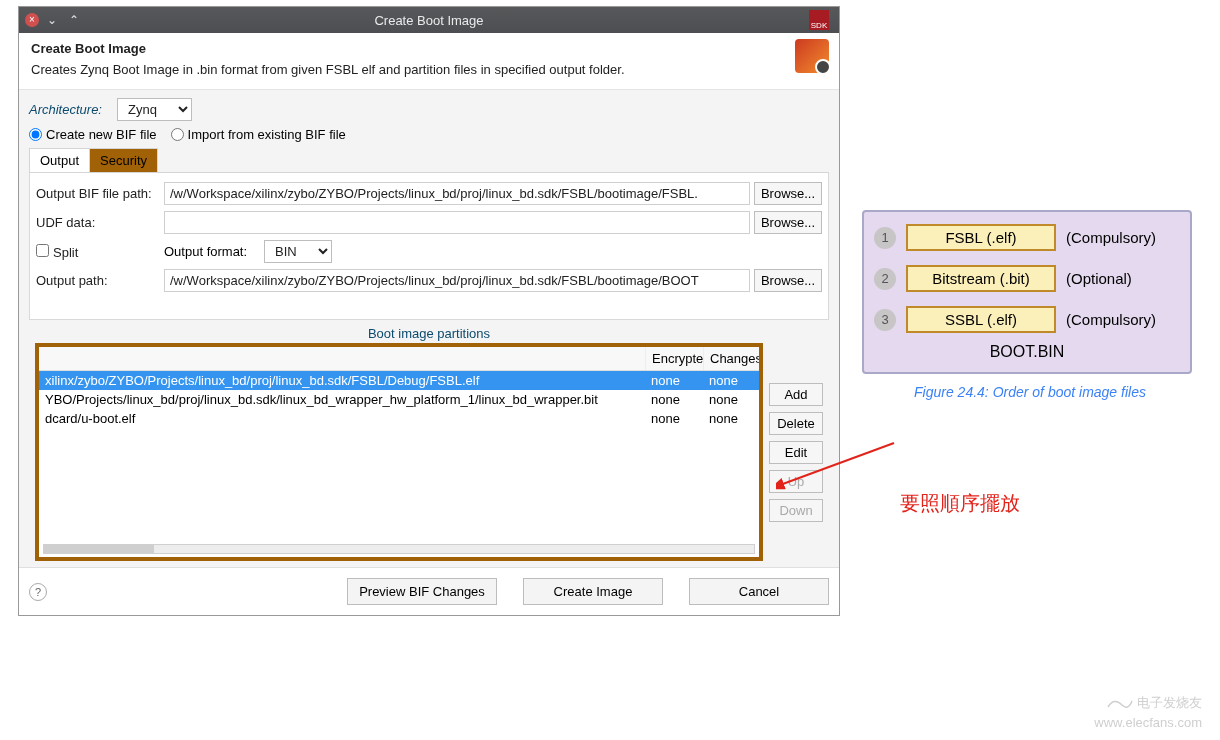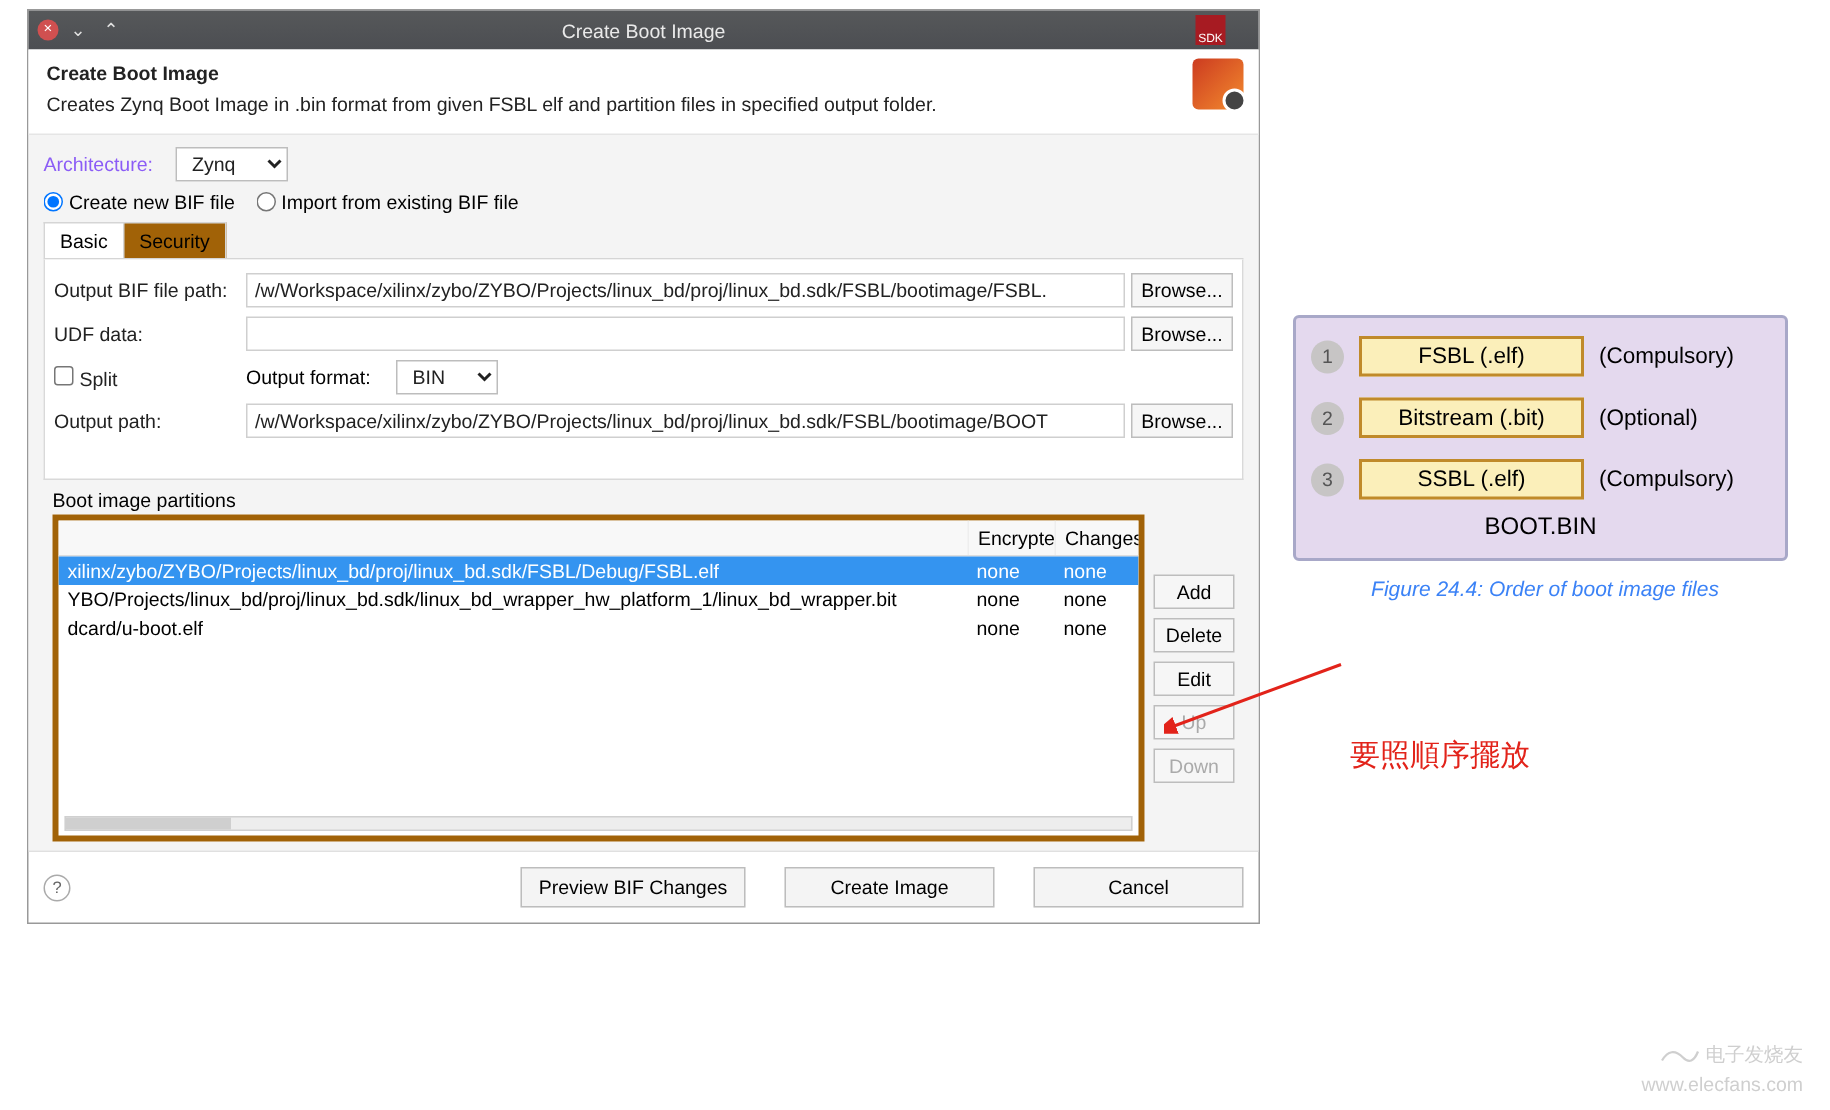--- a/index.html
+++ b/index.html
@@ -3,43 +3,43 @@
 <meta charset="utf-8">
 <style>
   * { box-sizing: border-box; margin: 0; padding: 0; font-family: "Segoe UI", sans-serif; font-size: 13px; }
   body { background: #fff; width: 1220px; height: 740px; position: relative; }
   .window { position: absolute; left: 18px; top: 6px; width: 822px; border: 1px solid #999; background: #fff; }
   .titlebar { height: 26px; background: linear-gradient(#56585a,#4c4e52); display: flex; align-items: center; position: relative; }
   .titlebar .tctl { display: flex; align-items: center; gap: 4px; padding-left: 6px; }
   .titlebar .tctl span { width: 18px; height: 18px; display: flex; align-items: center; justify-content: center; color: #e2e2e2; font-size: 12px; }
   .titlebar .tctl .close { background: #d05050; border-radius: 50%; width:14px; height:14px; color:#fff; font-size:10px; line-height:14px;}
   .titlebar .title { position:absolute; left:0; right:0; text-align:center; color:#eaeaea; font-size:13px; }
-  .sdk { position:absolute; right:22px; top:3px; width:20px; height:20px; background:#a71b22; color:#fff; font-size:8px; display:flex; align-items:flex-end; justify-content:center; }
+  .sdk { position:absolute; right:10px; top:3px; width:20px; height:20px; background:#a71b22; color:#fff; font-size:8px; display:flex; align-items:flex-end; justify-content:center; }
   .banner { background:#fff; padding: 8px 12px 12px 12px; position:relative; border-bottom:1px solid #e5e5e5;}
   .banner .bt { font-weight:bold; color:#222; }
   .banner .bd { color:#222; margin-top:6px; }
   .banner .bicon { position:absolute; right:10px; top:6px; width:34px; height:34px; background:linear-gradient(135deg,#cc3b20,#f38b2e); border-radius:4px;}
   .banner .bicon .gear { position:absolute; right:-2px; bottom:-2px; width:16px; height:16px; background:#444; border-radius:50%; border:2px solid #fff;}
   .form { background:#f4f4f4; padding:8px 10px 6px 10px; }
   .row { display:flex; align-items:center; margin-bottom:6px; }
-  .lbl { color:#8b5cf6; min-width:132px; }
+  .lbl { color:#0c4a6e; min-width:132px;font-style:italic; }
   select { background:#fff; border:1px solid #bdbdbd; padding:2px 18px 2px 6px; color:#222; }
   input[type=radio] { margin-right:4px; }
   input[type=checkbox] { margin-right:4px; }
   .radio-row label { margin-right:14px; display:flex; align-items:center; }
   .tabs { display:flex; border-bottom:1px solid #d5d5d5; margin-top:4px;}
   .tabs .tab { padding:4px 10px; border:1px solid #d5d5d5; border-bottom:none; background:#a16207; margin-right:-1px; cursor:pointer;}
   .tabs .tab.active { background:#fff; }
   .inner { background:#fff; padding:6px 0 24px 0; border:1px solid #d9d9d9; border-top:none; margin-bottom:6px;}
   .frow { display:flex; align-items:center; padding:3px 6px; }
   .frow .flbl { width:128px; color:#222; }
   .frow input[type=text] { flex:1; border:1px solid #cfcfcf; padding:3px 5px; font-family:inherit; font-size:13px; background:#fff; color:#222;}
   .frow .browse { width:68px; text-align:center; border:1px solid #bdbdbd; background:#f6f6f6; padding:3px 0; margin-left:4px; cursor:pointer;}
   .frow .ofmt { width:100px; }
-  .sect-lbl { margin:6px 6px 2px 6px; color:#000000; }
+  .sect-lbl { margin:6px 6px 2px 6px; color:#0c4a6e;text-align:center; }
   .table-wrap { display:flex; margin:0 6px; }
   .ptable { flex:1; border:4px solid #a16207; background:#fff; height:218px; position:relative; overflow:hidden;}
   .ptable .phead { display:flex; border-bottom:1px solid #ddd; background:#f8f8f8; }
   .ptable .phead .ph1 { flex:1; padding:4px 6px; }
   .ptable .phead .ph2 { width:58px; padding:4px 6px; border-left:1px solid #eee; }
   .ptable .phead .ph3 { width:56px; padding:4px 6px; border-left:1px solid #eee; }
   .ptable .prow { display:flex; }
   .ptable .prow.sel { background:#3494f0; color:#fff; }
   .ptable .prow .c1 { flex:1; padding:2px 6px; white-space:nowrap; overflow:hidden;}
   .ptable .prow .c2 { width:58px; padding:2px 6px; }
@@ -99,21 +99,21 @@
           <input type="radio" checked="" style="">
           <span>Create new BIF file</span>
         </label>
       <label>
           <input type="radio" style="">
           <span>Import from existing BIF file</span>
         </label>
     </div>
 
     <div class="tabs">
-      <div class="tab active">Basic</div>
+      <div class="tab active">Output</div>
       <div class="tab">Security</div>
     </div>
 
     <div class="inner">
       <div class="frow">
         <span class="flbl">Output BIF file path:</span>
         <input type="text" value="/w/Workspace/xilinx/zybo/ZYBO/Projects/linux_bd/proj/linux_bd.sdk/FSBL/bootimage/FSBL." style="">
         <div class="browse">Browse...</div>
       </div>
       <div class="frow">

